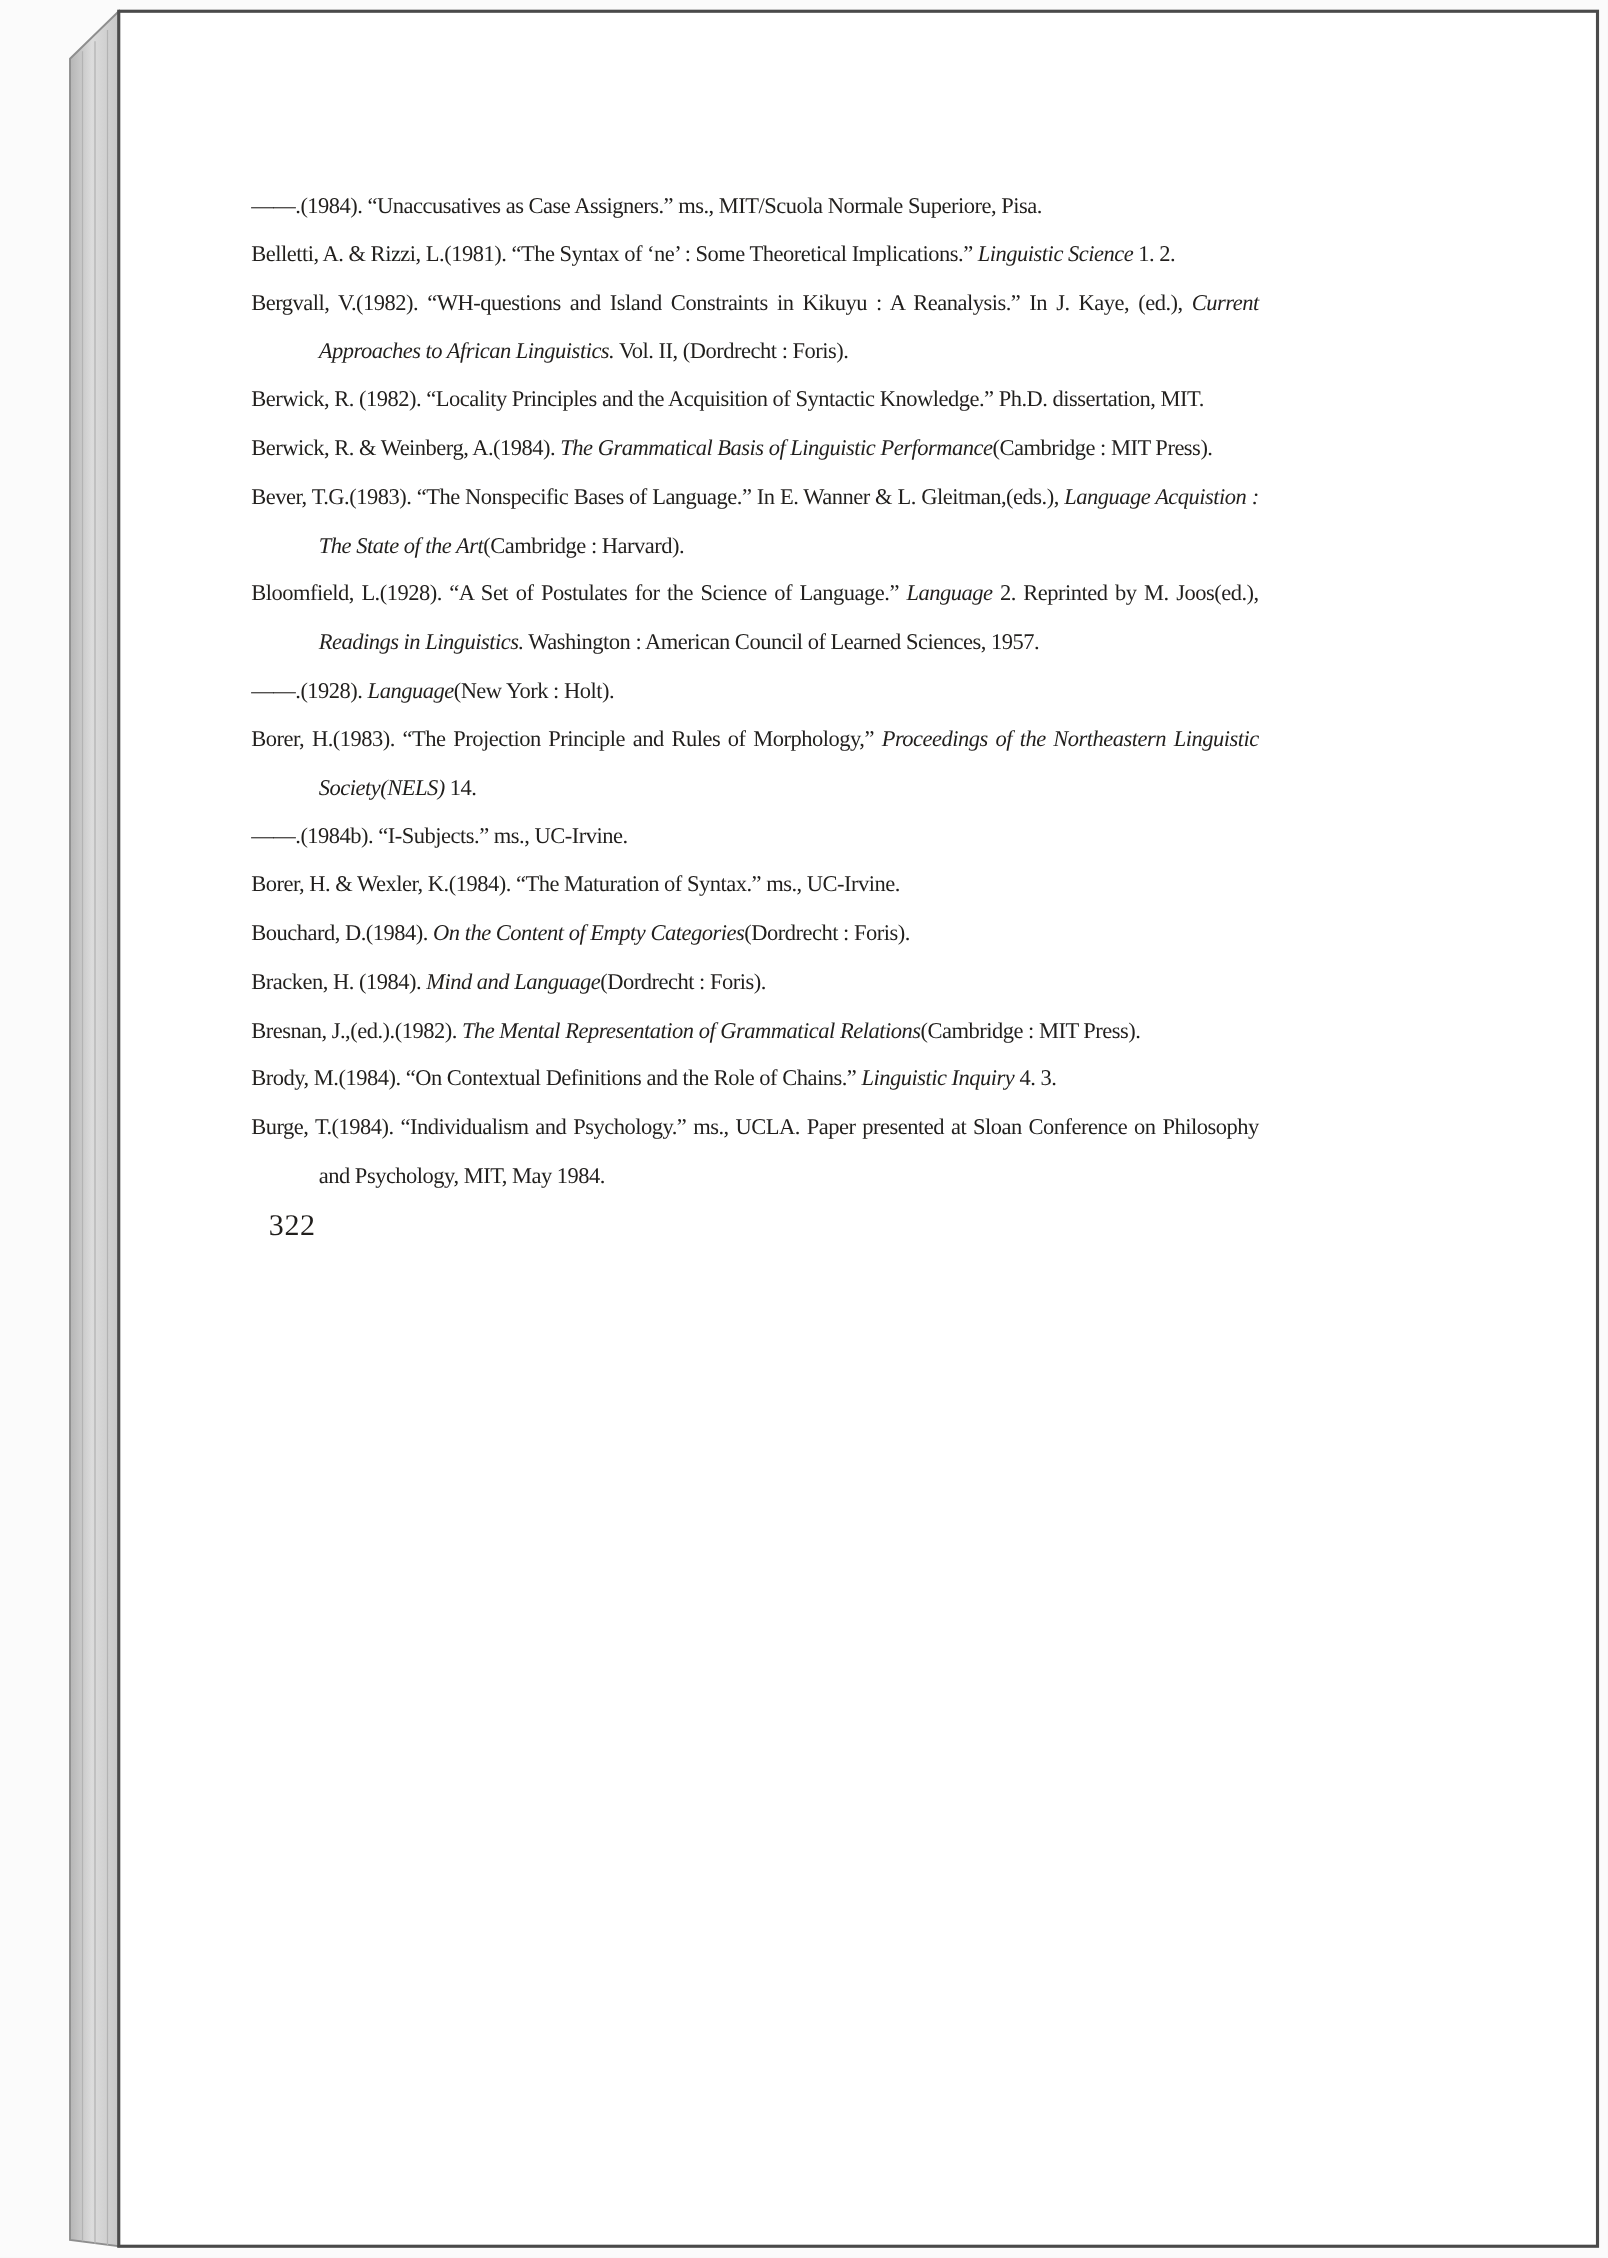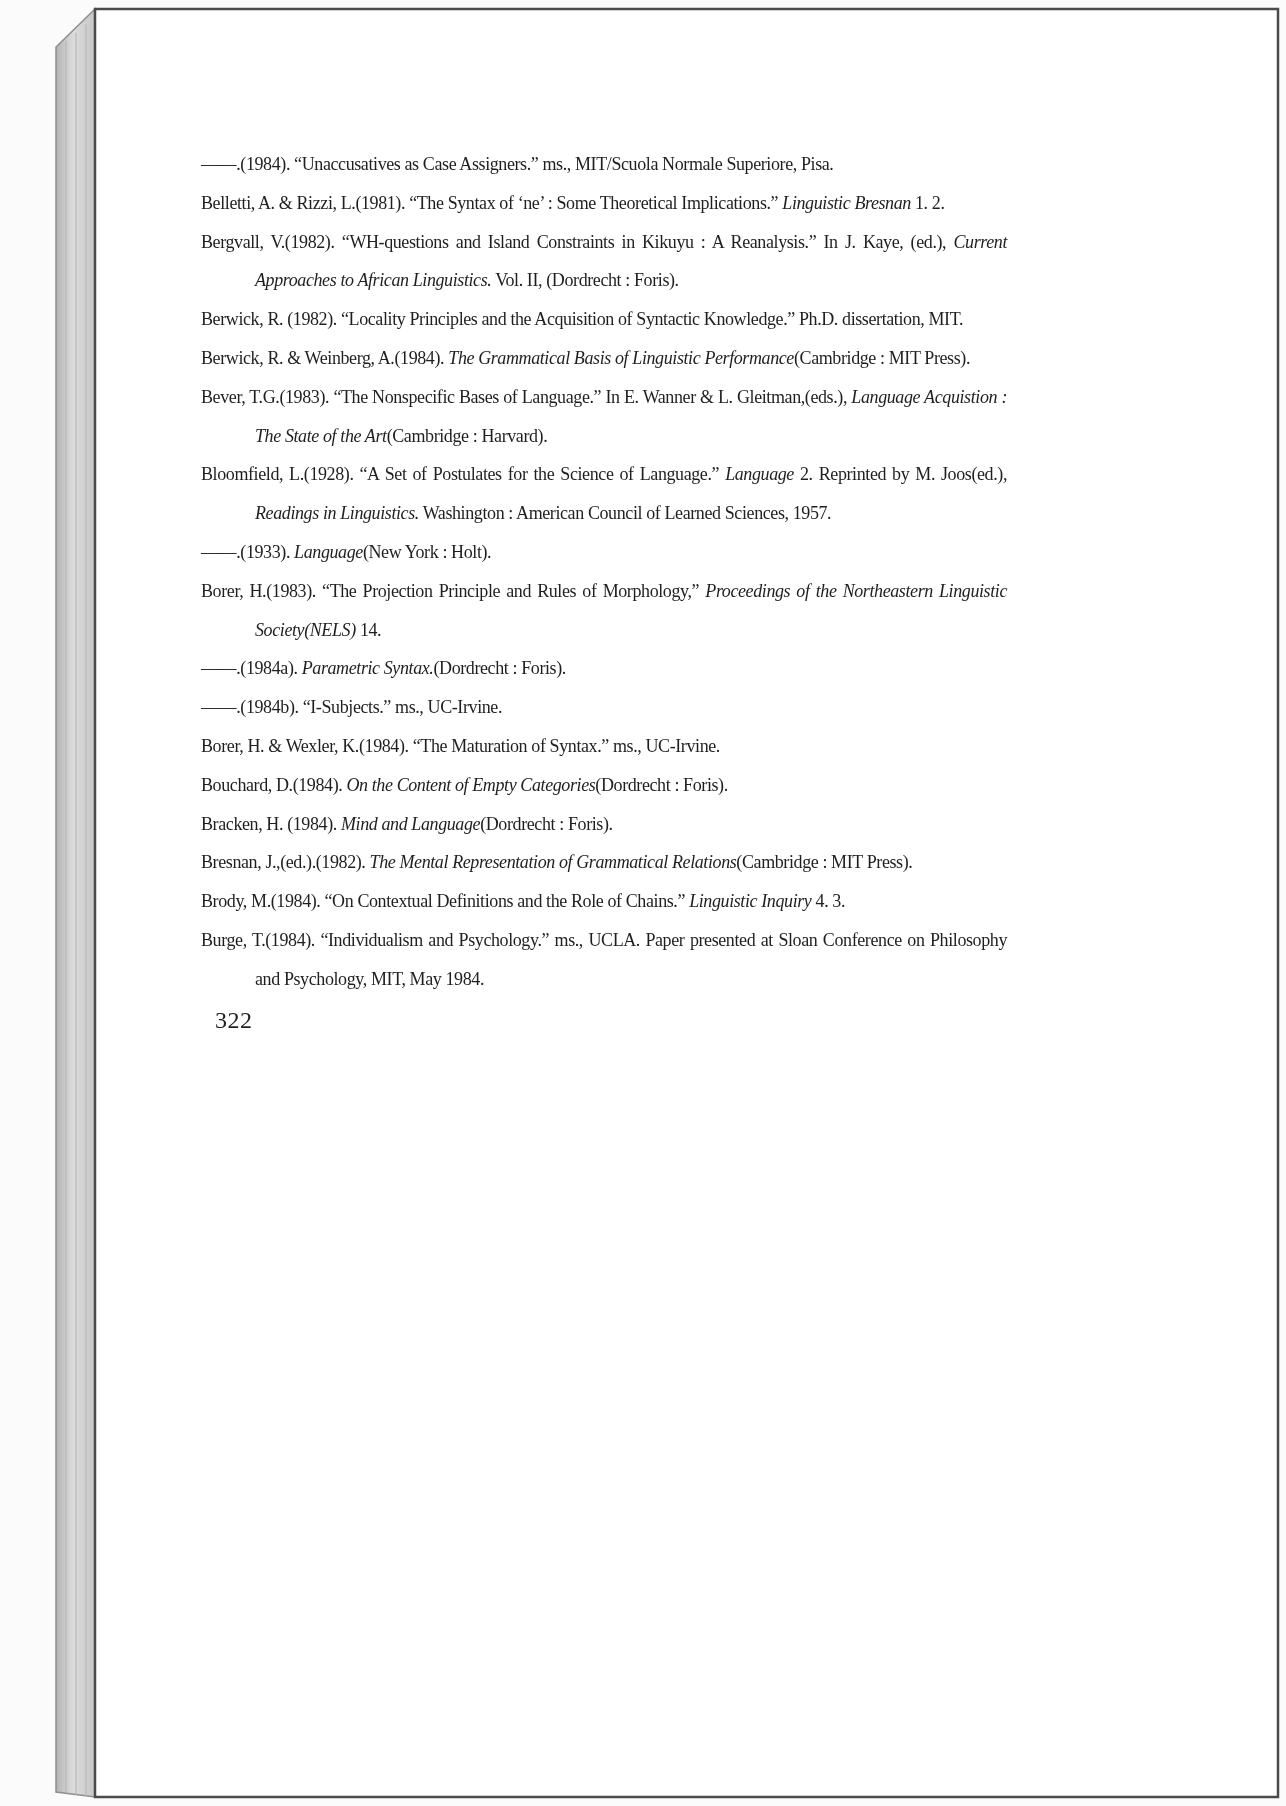--- a/index.html
+++ b/index.html
@@ -69,29 +69,28 @@
     </defs>
     <rect x="0" y="0" width="1286" height="1806" fill="#fbfbfb"></rect>
     <polygon points="95,9 56,47 56,1792 95,1797" fill="url(#edgeGrad)" stroke="#8e8e8e" stroke-width="1.5"></polygon>
     <path d="M66,41 L66,1793 M76,33 L76,1795 M86,24 L86,1796" stroke="#b3b3b3" stroke-width="1" fill="none"></path>
     <rect x="95" y="9" width="1183" height="1788" fill="#ffffff" stroke="#4a4a4a" stroke-width="2.5"></rect>
   </svg>
 
   <div class="page-content">
     <div class="entries">
         <p class="entry"><span class="seg-roman">——.(1984). “Unaccusatives as Case Assigners.” ms., MIT/Scuola Normale Superiore, Pisa.</span></p>
-        <p class="entry"><span class="seg-roman">Belletti, A. &amp; Rizzi, L.(1981). “The Syntax of ‘ne’ : Some Theoretical Implications.” </span><span class="seg-italic">Linguistic Bresnan</span><span class="seg-roman"> 1. 2.</span></p>
+        <p class="entry"><span class="seg-roman">Belletti, A. &amp; Rizzi, L.(1981). “The Syntax of ‘ne’ : Some Theoretical Implications.” </span><span class="seg-italic">Linguistic Science</span><span class="seg-roman"> 1. 2.</span></p>
         <p class="entry"><span class="seg-roman">Bergvall, V.(1982). “WH-questions and Island Constraints in Kikuyu : A Reanalysis.” In J. Kaye, (ed.), </span><span class="seg-italic">Current Approaches to African Linguistics.</span><span class="seg-roman"> Vol. II, (Dordrecht : Foris).</span></p>
         <p class="entry"><span class="seg-roman">Berwick, R. (1982). “Locality Principles and the Acquisition of Syntactic Knowledge.” Ph.D. dissertation, MIT.</span></p>
         <p class="entry"><span class="seg-roman">Berwick, R. &amp; Weinberg, A.(1984). </span><span class="seg-italic">The Grammatical Basis of Linguistic Performance</span><span class="seg-roman">(Cambridge : MIT Press).</span></p>
         <p class="entry"><span class="seg-roman">Bever, T.G.(1983). “The Nonspecific Bases of Language.” In E. Wanner &amp; L. Gleitman,(eds.), </span><span class="seg-italic">Language Acquistion : The State of the Art</span><span class="seg-roman">(Cambridge : Harvard).</span></p>
         <p class="entry"><span class="seg-roman">Bloomfield, L.(1928). “A Set of Postulates for the Science of Language.” </span><span class="seg-italic">Language</span><span class="seg-roman"> 2. Reprinted by M. Joos(ed.), </span><span class="seg-italic">Readings in Linguistics.</span><span class="seg-roman"> Washington : American Council of Learned Sciences, 1957.</span></p>
-        <p class="entry"><span class="seg-roman">——.(1933). </span><span class="seg-italic">Language</span><span class="seg-roman">(New York : Holt).</span></p>
+        <p class="entry"><span class="seg-roman">——.(1928). </span><span class="seg-italic">Language</span><span class="seg-roman">(New York : Holt).</span></p>
         <p class="entry"><span class="seg-roman">Borer, H.(1983). “The Projection Principle and Rules of Morphology,” </span><span class="seg-italic">Proceedings of the Northeastern Linguistic Society(NELS)</span><span class="seg-roman"> 14.</span></p>
-        <p class="entry"><span class="seg-roman">——.(1984a). </span><span class="seg-italic">Parametric Syntax.</span><span class="seg-roman">(Dordrecht : Foris).</span></p>
         <p class="entry"><span class="seg-roman">——.(1984b). “I-Subjects.” ms., UC-Irvine.</span></p>
         <p class="entry"><span class="seg-roman">Borer, H. &amp; Wexler, K.(1984). “The Maturation of Syntax.” ms., UC-Irvine.</span></p>
         <p class="entry"><span class="seg-roman">Bouchard, D.(1984). </span><span class="seg-italic">On the Content of Empty Categories</span><span class="seg-roman">(Dordrecht : Foris).</span></p>
         <p class="entry"><span class="seg-roman">Bracken, H. (1984). </span><span class="seg-italic">Mind and Language</span><span class="seg-roman">(Dordrecht : Foris).</span></p>
         <p class="entry"><span class="seg-roman">Bresnan, J.,(ed.).(1982). </span><span class="seg-italic">The Mental Representation of Grammatical Relations</span><span class="seg-roman">(Cambridge : MIT Press).</span></p>
         <p class="entry"><span class="seg-roman">Brody, M.(1984). “On Contextual Definitions and the Role of Chains.” </span><span class="seg-italic">Linguistic Inquiry</span><span class="seg-roman"> 4. 3.</span></p>
         <p class="entry"><span class="seg-roman">Burge, T.(1984). “Individualism and Psychology.” ms., UCLA. Paper presented at Sloan Conference on Philosophy and Psychology, MIT, May 1984.</span></p>
       </div>
     <div class="page-number">322</div>
   </div>

